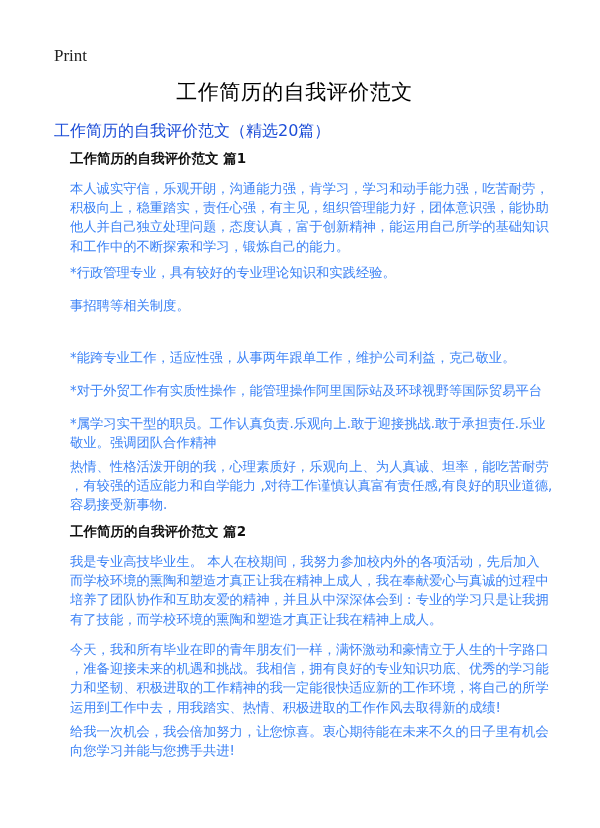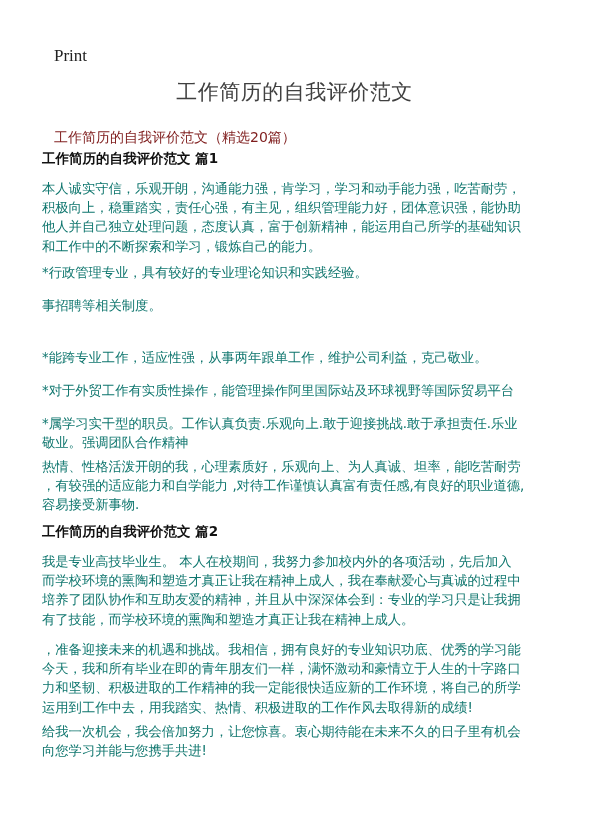--- a/index.html
+++ b/index.html
@@ -8,29 +8,29 @@
     font-family: "DejaVu Sans", "Liberation Sans", sans-serif;
     color: #1a1a1a;
   }
   .print-label {
     position: absolute; left: 54px; top: 46px;
     font-family: "Liberation Serif", "DejaVu Serif", serif;
     font-size: 17px; color: #222;
   }
   .doc-title {
     position: absolute; left: 0; width: 589px; top: 78px;
-    text-align: center; font-size: 21px; color: #404040; letter-spacing: 0.5px; font-family: Liberation Mono, monospace;
+    text-align: center; font-size: 21px; color: #000000; letter-spacing: 0.5px; font-family: Liberation Mono, monospace;
   }
   .subtitle {
-    position: absolute; left: 54px; top: 129px;
-    font-size: 14px; color: #7f1d1d;
+    position: absolute; left: 54px; top: 121px;
+    font-size: 16px; color: #1d4ed8;
   }
-  .block { position: absolute; left: 42px; width: 500px; }
+  .block { position: absolute; left: 70px; width: 500px; }
   .heading { font-size: 13.5px; font-weight: bold; color: #111; white-space: nowrap; }
-  .para { font-size: 13.3px; line-height: 19.2px; color: #0f766e; }
+  .para { font-size: 13.3px; line-height: 19.2px; color: #3b82f6; }
   .para .line { display: block; white-space: nowrap; }
 </style>
 </head>
 <body>
 
 <div class="print-label">Print</div>
 <div class="doc-title">工作简历的自我评价范文</div>
 <div class="subtitle">工作简历的自我评价范文（精选20篇）</div>
 
 <div class="block heading" style="top:150px;">工作简历的自我评价范文 篇1</div>
@@ -72,22 +72,22 @@
 <div class="block heading" style="top:523px;">工作简历的自我评价范文 篇2</div>
 
 <div class="block para" style="top:552px;">
   <span class="line">我是专业高技毕业生。 本人在校期间，我努力参加校内外的各项活动，先后加入</span>
   <span class="line">而学校环境的熏陶和塑造才真正让我在精神上成人，我在奉献爱心与真诚的过程中</span>
   <span class="line">培养了团队协作和互助友爱的精神，并且从中深深体会到：专业的学习只是让我拥</span>
   <span class="line">有了技能，而学校环境的熏陶和塑造才真正让我在精神上成人。</span>
 </div>
 
 <div class="block para" style="top:640px;">
+  <span class="line">今天，我和所有毕业在即的青年朋友们一样，满怀激动和豪情立于人生的十字路口</span>
   <span class="line">，准备迎接未来的机遇和挑战。我相信，拥有良好的专业知识功底、优秀的学习能</span>
-  <span class="line">今天，我和所有毕业在即的青年朋友们一样，满怀激动和豪情立于人生的十字路口</span>
   <span class="line">力和坚韧、积极进取的工作精神的我一定能很快适应新的工作环境，将自己的所学</span>
   <span class="line">运用到工作中去，用我踏实、热情、积极进取的工作作风去取得新的成绩!</span>
 </div>
 
 <div class="block para" style="top:722px;">
   <span class="line">给我一次机会，我会倍加努力，让您惊喜。衷心期待能在未来不久的日子里有机会</span>
   <span class="line">向您学习并能与您携手共进!</span>
 </div>
 
 </body></html>

